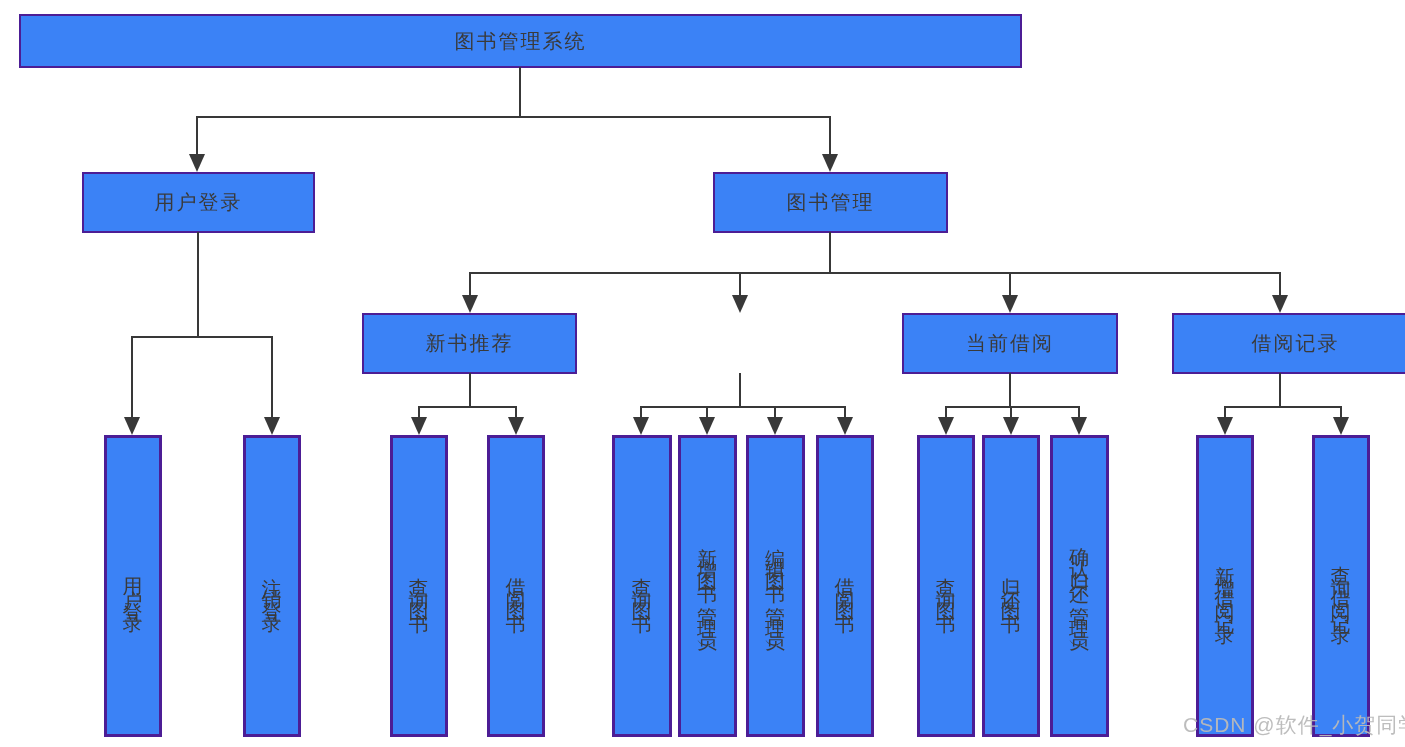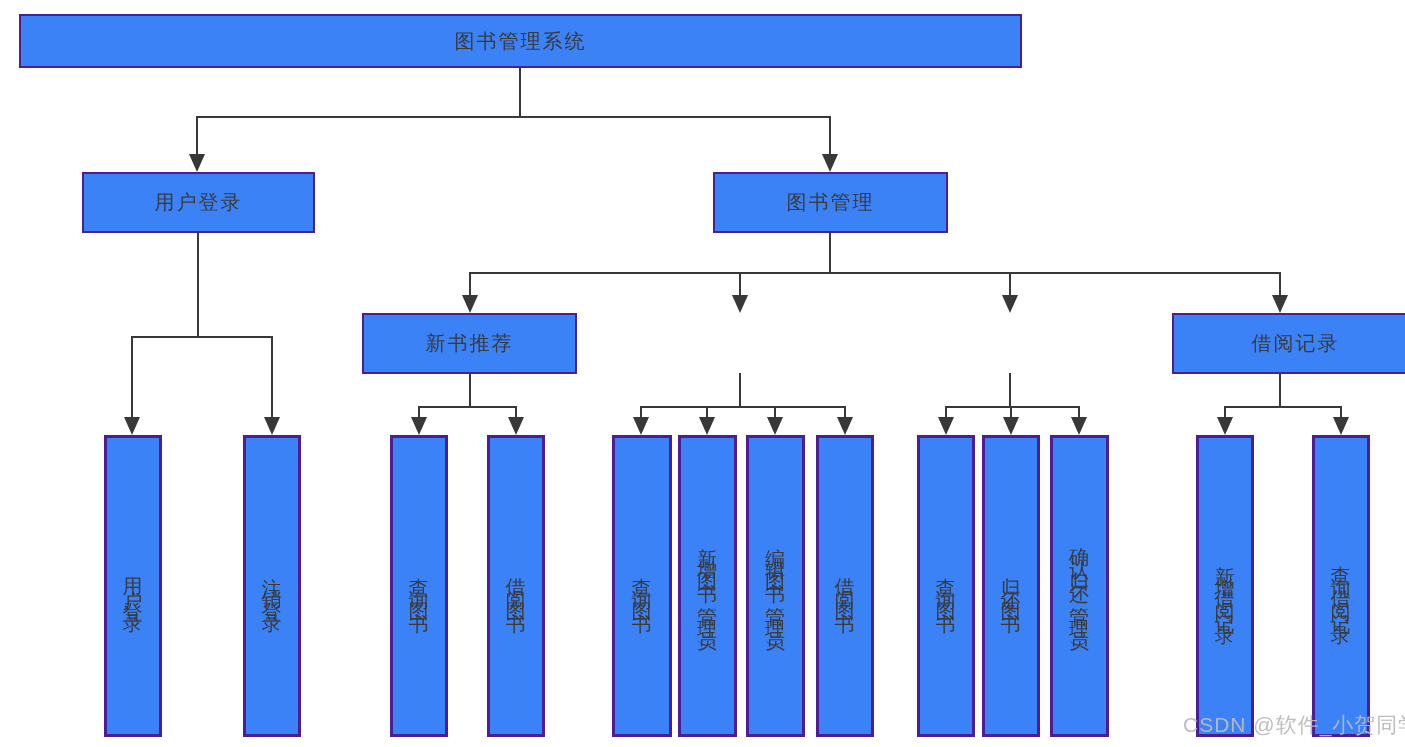--- a/index.html
+++ b/index.html
@@ -99,20 +99,23 @@
   <div class="vline" style="left:1009px; top:272px; height:24px;"></div>
   <div class="vline" style="left:1279px; top:272px; height:24px;"></div>
   <div class="arrow" style="left:462px; top:295px;"></div>
   <div class="arrow" style="left:732px; top:295px;"></div>
   <div class="arrow" style="left:1002px; top:295px;"></div>
   <div class="arrow" style="left:1272px; top:295px;"></div>
 
   <div class="box" style="left:362px; top:313px; width:215px; height:61px;font-family:Liberation Serif, serif;">
     <span>新书推荐</span>
   </div>
+  <div class="box" style="left:902px; top:313px; width:216px; height:61px;">
+    <span>当前借阅</span>
+  </div>
   <div class="box" style="left:1172px; top:313px; width:247px; height:61px;">
     <span>借阅记录</span>
   </div>
 
   <div class="vline" style="left:469px; top:373px; height:35px;"></div>
   <div class="hline" style="left:418px; top:406px; width:99px;"></div>
   <div class="vline" style="left:418px; top:406px; height:12px;"></div>
   <div class="vline" style="left:515px; top:406px; height:12px;"></div>
   <div class="arrow" style="left:411px; top:417px;"></div>
   <div class="arrow" style="left:508px; top:417px;"></div>

